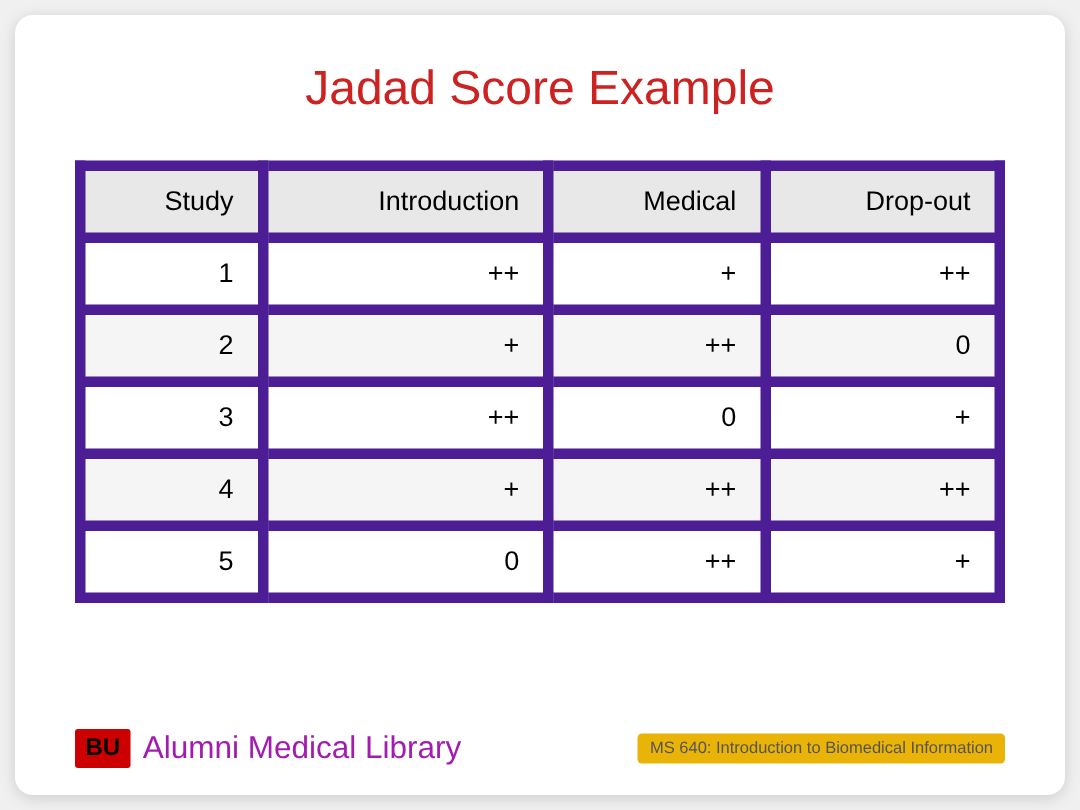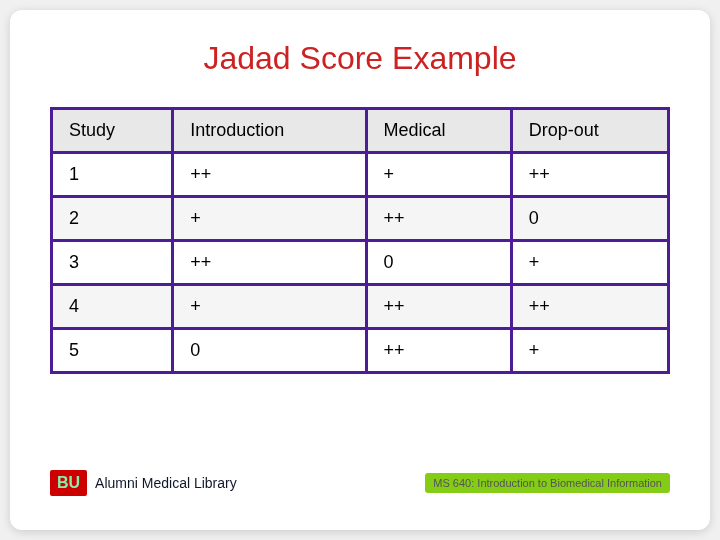--- a/index.html
+++ b/index.html
@@ -19,21 +19,21 @@
     }
 
     .slide {
       width: 700px;
       height: 520px;
       background: #ffffff;
       border-radius: 12px;
       box-shadow: 0 2px 10px rgba(0,0,0,0.15);
       display: flex;
       flex-direction: column;
-      padding: 30px 40px 34px 40px;
+      padding: 30px 40px 18px 40px;
       position: relative;
     }
 
     .slide-title {
       font-size: 32px;
       font-weight: normal;
       color: #cc2222;
       text-align: center;
       margin-bottom: 30px;
     }
@@ -46,23 +46,23 @@
       width: 100%;
       border-collapse: collapse;
       font-size: 18px;
     }
 
     thead tr {
       background: #e8e8e8;
     }
 
     th, td {
-      border: 3px solid #4c1d95;
+      border: 7px solid #4c1d95;
       padding: 10px 16px;
-      text-align: left;
+      text-align: right;
       font-weight: normal;
     }
 
     th {
       font-weight: normal;
       background: #e8e8e8;
     }
 
     tr:nth-child(even) td {
       background: #f5f5f5;
@@ -80,36 +80,36 @@
     }
 
     .bu-logo {
       display: flex;
       align-items: center;
       gap: 8px;
     }
 
     .bu-box {
       background: #cc0000;
-      color: #86efac;
+      color: #000000;
       font-weight: bold;
       font-size: 16px;
       padding: 4px 7px;
       border-radius: 2px;
     }
 
     .library-name {
-      font-size: 14px;
-      color: #0f172a;
+      font-size: 21px;
+      color: #a21caf;
     }
 
     .course-label {
       font-size: 11px;
       color: #555;
-      background: #84cc16;
+      background: #eab308;
       padding: 4px 8px;
       border-radius: 3px;
     }
   </style>
 </head>
 <body>
 
 <div class="slide">
   <h1 class="slide-title">Jadad Score Example</h1>
 

